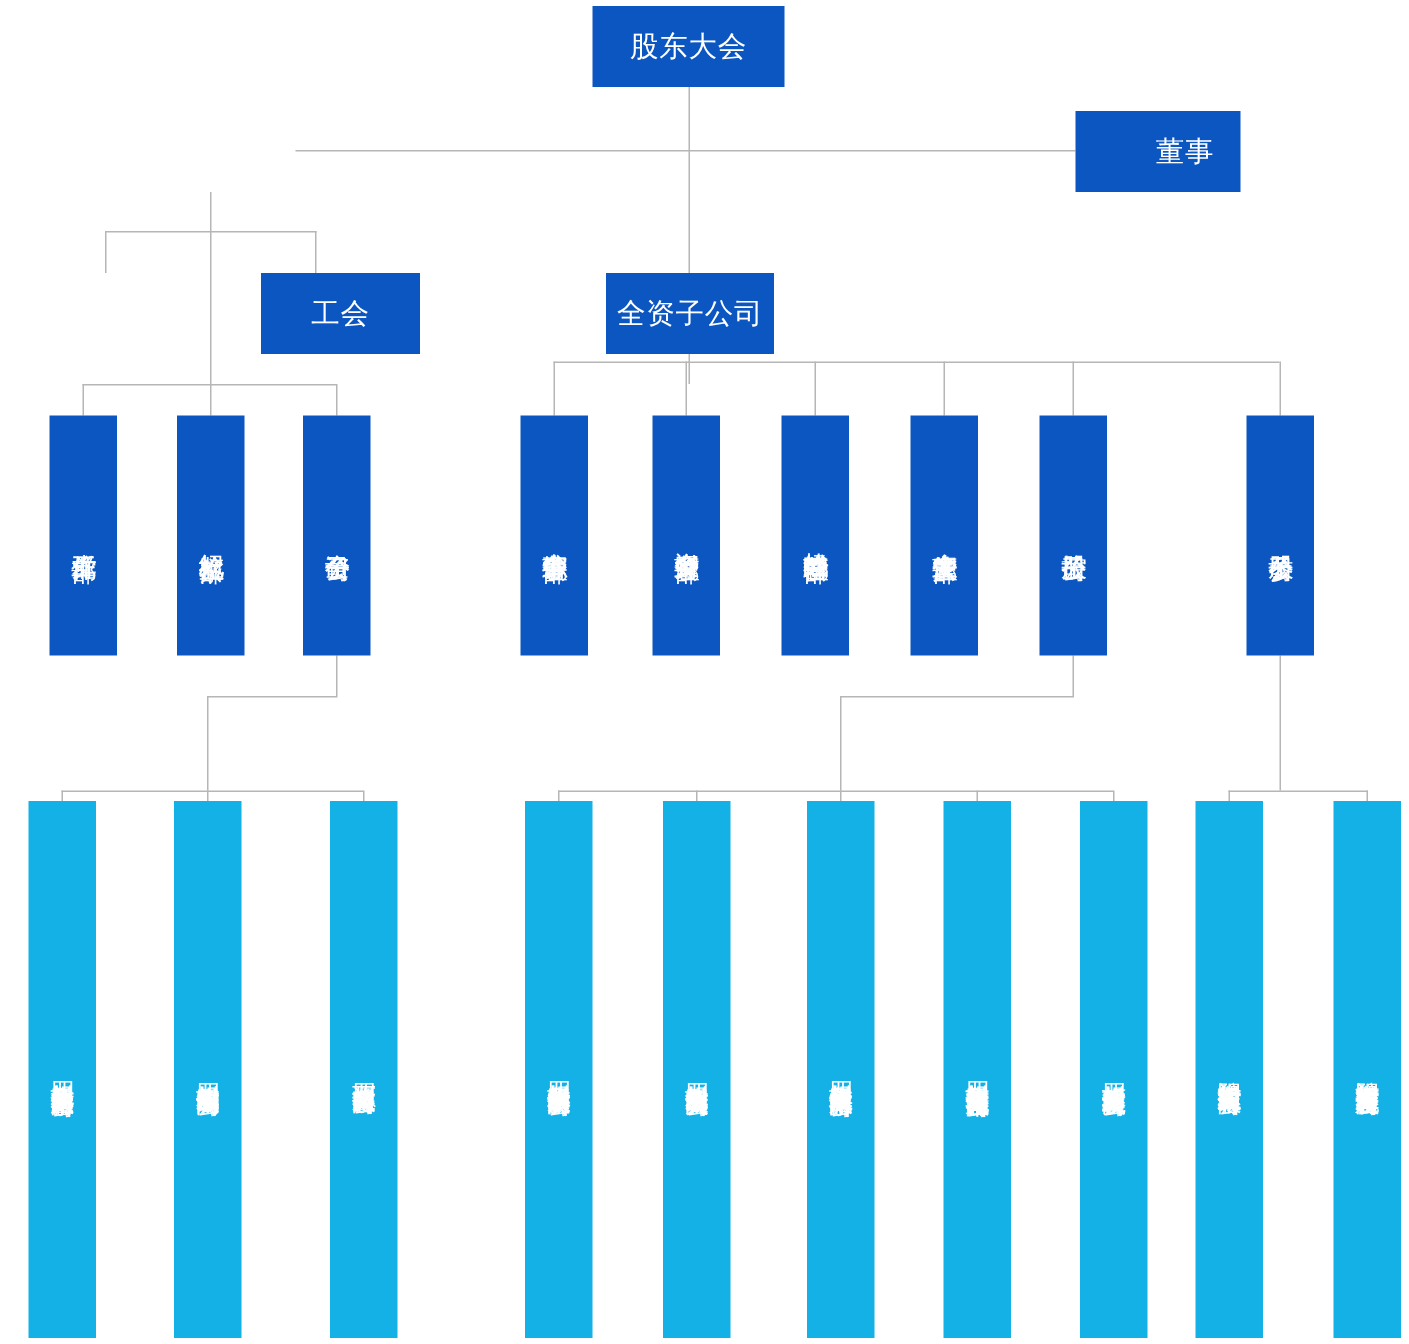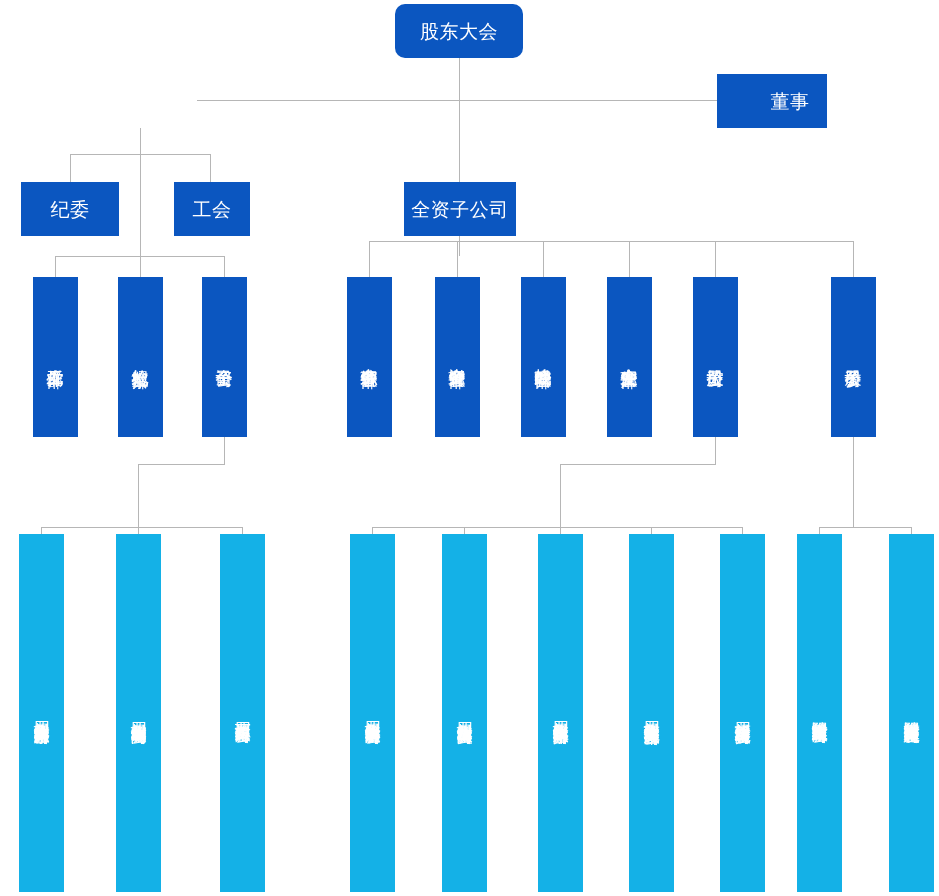--- a/index.html
+++ b/index.html
@@ -103,28 +103,27 @@
   <div class="line v" style="left:464px; top:527px; height:53px;"></div>
   <div class="line v" style="left:560px; top:527px; height:53px;"></div>
   <div class="line v" style="left:651px; top:527px; height:53px;"></div>
   <div class="line v" style="left:742px; top:527px; height:53px;"></div>
 
   <div class="line v" style="left:853px; top:437px; height:90px;"></div>
   <div class="line h" style="left:819px; top:527px; width:93px;"></div>
   <div class="line v" style="left:819px; top:527px; height:53px;"></div>
   <div class="line v" style="left:911px; top:527px; height:53px;"></div>
 
-  <div class="node dark horiz" style="left:395px; top:4px; width:128px; height:54px;border-radius:10px;">股东大会</div>
+  <div class="node dark horiz" style="left:395px; top:4px; width:128px; height:54px;">股东大会</div>
 
 
   <div class="node dark horiz" style="left:717px; top:74px; width:110px; height:54px;padding-left:36px;">董事</div>
 
-  <div class="node dark horiz" style="left:21px; top:182px; width:98px; height:54px;">纪委</div>
 
-  <div class="node dark horiz" style="left:174px; top:182px; width:76px; height:54px;">工会</div>
+  <div class="node dark horiz" style="left:174px; top:182px; width:106px; height:54px;">工会</div>
 
   <div class="node dark horiz" style="left:404px; top:182px; width:112px; height:54px;">全资子公司</div>
 
   <div class="node dark vert" style="left:33px; top:277px; width:45px; height:160px;">党群工作部</div>
 
   <div class="node dark vert" style="left:118px; top:277px; width:45px; height:160px;">纪检监察部</div>
 
   <div class="node dark vert" style="left:202px; top:277px; width:45px; height:160px;">全资子公司</div>
 
   <div class="node dark vert" style="left:347px; top:277px; width:45px; height:160px;">综合事务管理部</div>

